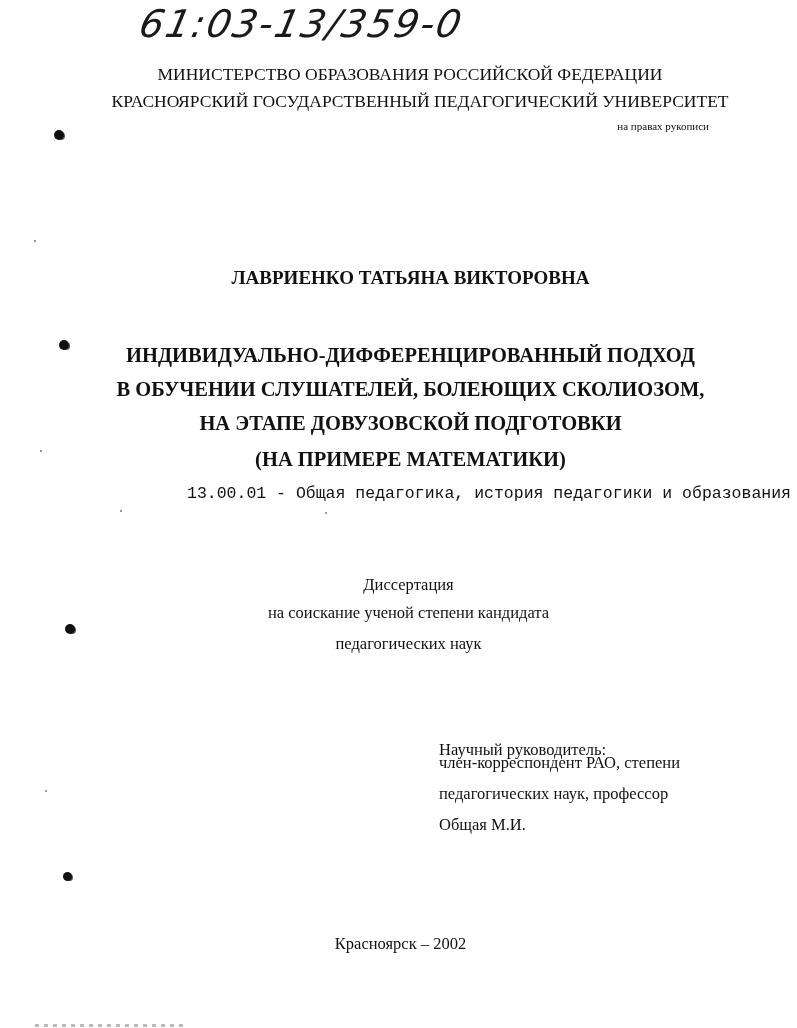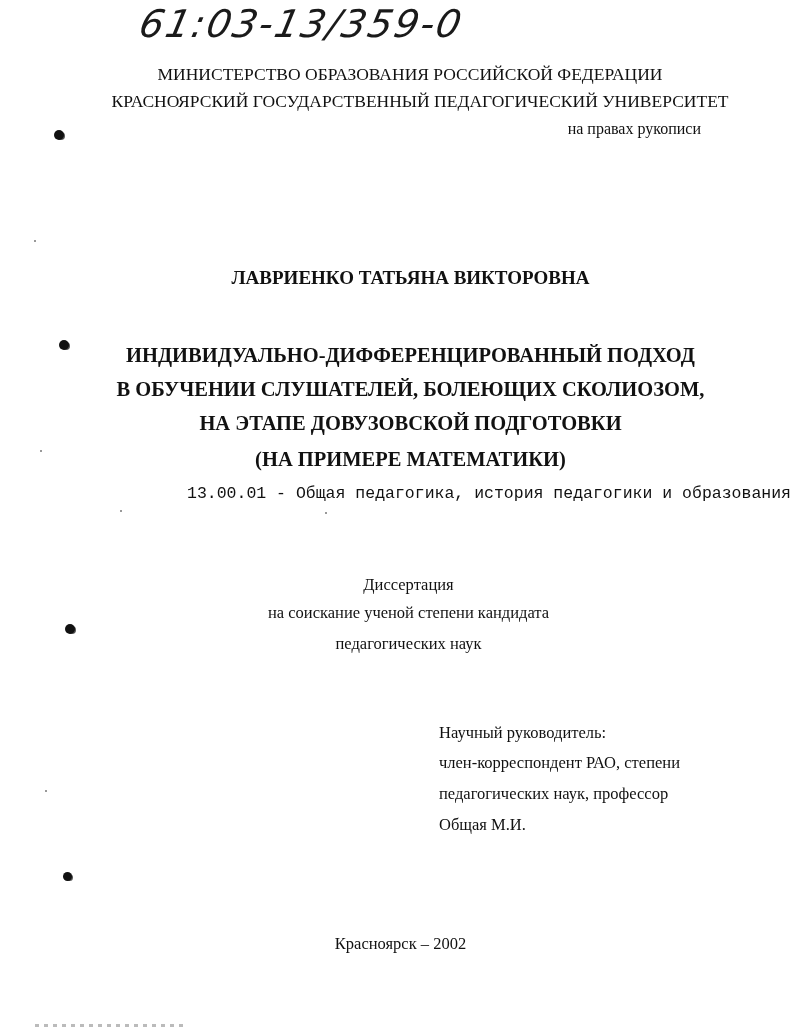--- a/index.html
+++ b/index.html
@@ -9,30 +9,30 @@
     }
     .abs { position: absolute; white-space: nowrap; }
     .handwritten {
       left: 140px; top: 2px; font-family: "DejaVu Sans", sans-serif;
       font-style: italic; font-size: 38px; letter-spacing: 2px; color: #1a1a1a;
       transform: skewX(-12deg); font-weight: normal;
     }
     .center { left: 0; width: 797px; text-align: center; }
     .ministry { top: 64px; font-size: 17.5px; left: 60px; width: 700px; }
     .university { top: 91px; font-size: 17.5px; left: 10px; width: 820px; }
-    .manuscript { top: 120px; right: 96px; font-size: 16px; }
+    .manuscript { top: 120px; right: 88px; font-size: 11px; }
     .author { top: 267px; font-size: 19px; font-weight: bold; left: 12px; }
     .title-line { font-size: 20.5px; font-weight: bold; left: 12px; }
     .t1 { top: 344px; } .t2 { top: 378px; } .t3 { top: 412px; } .t4 { top: 448px; }
     .specialty { top: 484px; left: 187px; font-size: 16.5px; font-family: Liberation Mono, monospace; }
     .diss1 { top: 575px; font-size: 16.5px; left: 10px; }
     .diss2 { top: 603px; font-size: 16.5px; left: 10px; }
     .diss3 { top: 634px; font-size: 16.5px; left: 10px; }
     .sup { left: 439px; font-size: 16.5px; }
-    .s1 { top: 723px; } .s2 { top: 753px; } .s3 { top: 784px; } .s4 { top: 815px; }
+    .s1 { top: 740px; } .s2 { top: 753px; } .s3 { top: 784px; } .s4 { top: 815px; }
     .city { top: 934px; font-size: 16.5px; left: 2px; }
     .hole {
       position: absolute; width: 10px; height: 10px; border-radius: 50%;
       background: #111; box-shadow: 2px 1px 0 -1px #555;
     }
     .speck { position: absolute; width: 2px; height: 2px; background: #999; }
     .edge-marks {
       position: absolute; left: 35px; top: 1024px; width: 150px; height: 3px;
       background: repeating-linear-gradient(90deg, #bbb 0 4px, transparent 4px 9px);
     }

